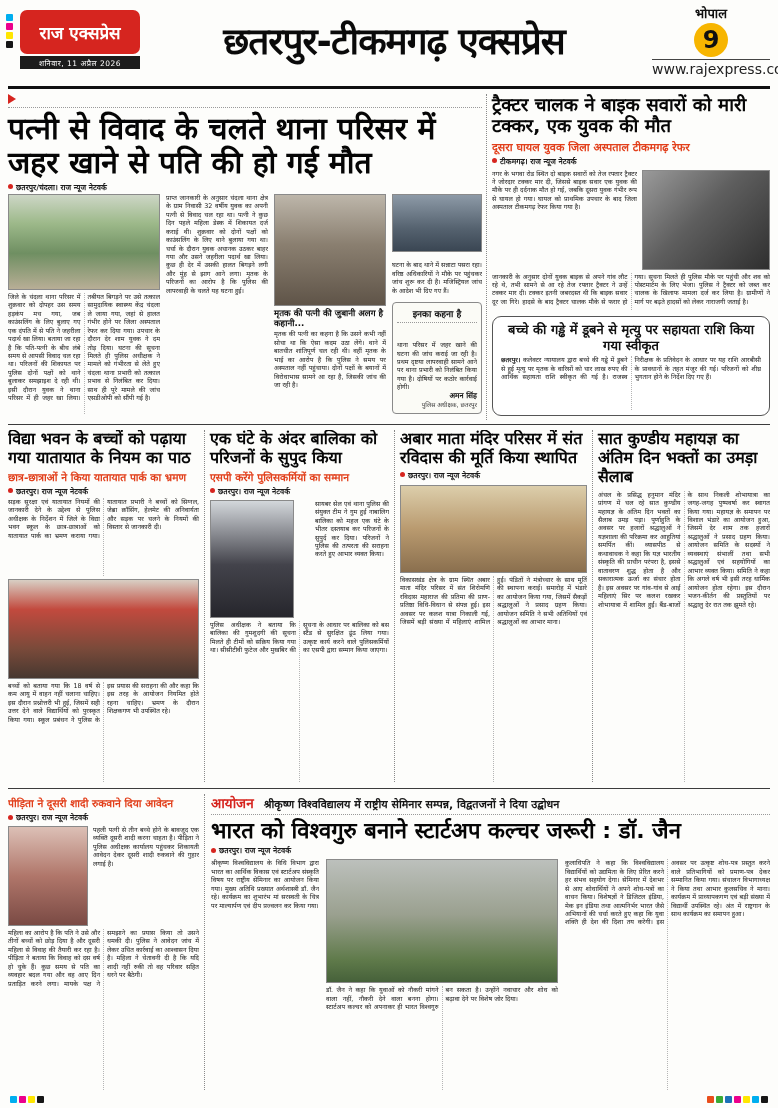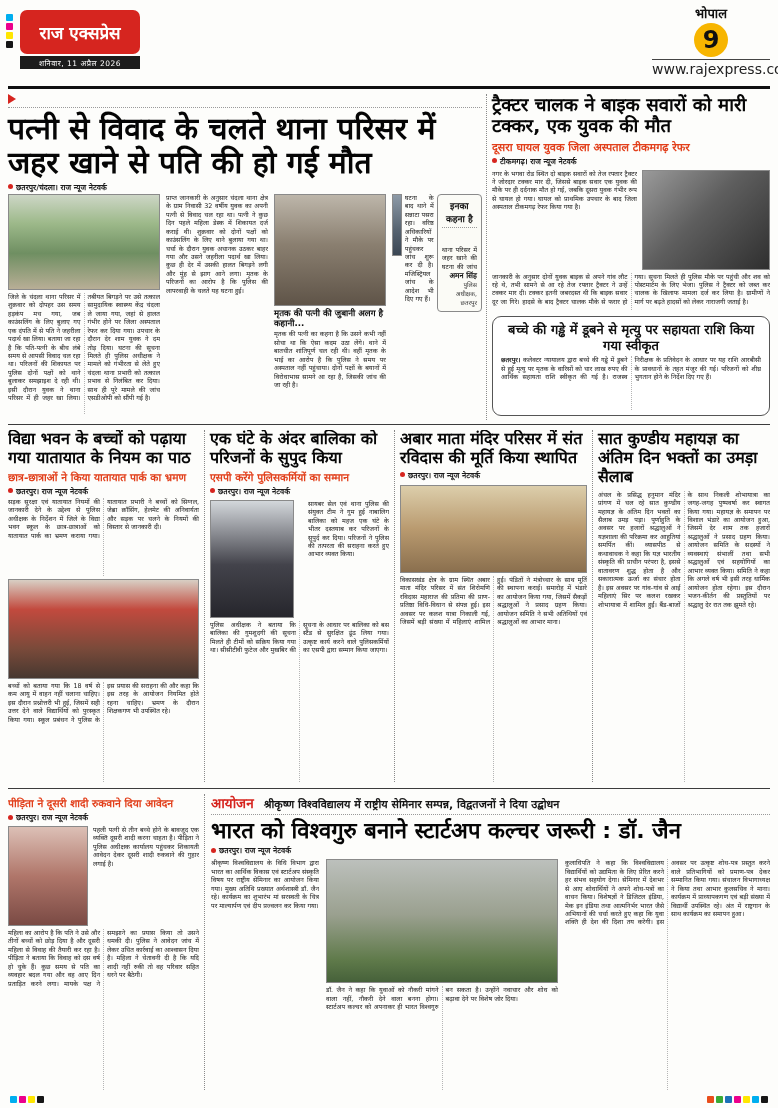--- a/index.html
+++ b/index.html
@@ -44,21 +44,21 @@
   .kicker-arrow { width:0; height:0; border-left:8px solid #d6251f; border-top:5px solid transparent; border-bottom:5px solid transparent; }
   .kicker-text { font-size:11.5px; font-weight:700; color:#15336b; }
   .lead-headline { margin-top:4px; font-size:30px; font-weight:800; line-height:1.13; color:#050505; }
   .lead-content { margin-top:2px; display:flex; gap:6px; height:220px; }
   .lcolA { width:152px; display:flex; flex-direction:column; gap:3px; }
   .ph-station { width:152px; height:96px; background:linear-gradient(180deg,#cdd6c6 0%,#9db98a 30%,#6f8f62 62%,#b8ae96 100%); }
   .lcolB { width:102px; }
   .lcolC { width:112px; display:flex; flex-direction:column; gap:2px; }
   .ph-door { width:112px; height:112px; background:linear-gradient(180deg,#bdb6aa 0%,#8a7f70 45%,#5f5448 100%); }
   .lead-subhead { font-size:8.6px; font-weight:800; color:#101010; line-height:1.2; }
-  .lcolD { flex:1; display:flex; flex-direction:row; gap:3px; }
+  .lcolD { flex:1; display:flex; flex-direction:column; gap:9px; }
   .ph-person { width:100%; height:62px; background:linear-gradient(180deg,#8d9aa7 0%,#55626f 60%,#3a4653 100%); }
   .quote-box { border:1px solid #8a8a8a; border-radius:4px; padding:4px; height:118px; display:flex; flex-direction:column; overflow:hidden; background:#fbfbf6; }
   .quote-title { text-align:center; font-size:9px; font-weight:800; border-bottom:1px dotted #999; padding-bottom:2px; margin-bottom:18px; }
   .quote-sign { margin-top:auto; text-align:right; }
   .quote-name { font-size:7.4px; font-weight:800; }
   .quote-role { font-size:6.2px; color:#333; }
   .vdiv { position:absolute; border-left:1px dotted #8a8a8a; }
   
   .tractor { position:absolute; left:492px; top:94px; width:278px; height:216px; display:flex; flex-direction:column; }
   .tractor-headline { font-size:18.5px; font-weight:800; line-height:1.15; color:#060606; }
@@ -74,21 +74,21 @@
   .dateline { font-weight:800; }
   .hdiv { position:absolute; left:8px; right:8px; border-top:1.5px solid #3c3c3c; }
   
   .mid { position:absolute; left:8px; top:430px; width:762px; height:352px; display:flex; }
   .mid-col { height:100%; display:flex; flex-direction:column; padding:0 5px; overflow:hidden; }
   .mid-col + .mid-col { border-left:1px dotted #8a8a8a; }
   .mc1 { width:196px; padding-left:0; } .mc2 { width:190px; } .mc3 { width:198px; } .mc4 { width:178px; padding-right:0; }
   .h-mid { font-size:16px; font-weight:800; line-height:1.18; color:#070707; }
   .sub-mid { font-size:10.5px; margin-top:2px; }
   .ph-traffic { width:100%; height:100px; margin:3px 0; background:linear-gradient(180deg,#d8cfc4 0%,#c24a3e 30%,#7a4a3a 70%,#473830 100%); }
-  .girl-row { display:flex; gap:14px; margin-top:2px; }
+  .girl-row { display:flex; gap:21px; margin-top:2px; }
   .ph-girl { width:84px; height:118px; flex:0 0 auto; background:linear-gradient(180deg,#d3d7db 0%,#43434b 55%,#26262c 100%); }
   .ph-crowd { width:100%; height:88px; margin:3px 0; background:linear-gradient(180deg,#dcceab 0%,#b99a6f 50%,#8a6f4e 100%); }
   
   .bottom { position:absolute; left:8px; top:794px; width:762px; height:296px; display:flex; }
   .bcol { height:100%; display:flex; flex-direction:column; overflow:hidden; }
   .b1 { width:196px; padding-right:5px; }
   .b2 { flex:1; border-left:1px dotted #8a8a8a; padding-left:6px; }
   .hus-row { display:flex; gap:5px; margin-top:2px; }
   .ph-woman { width:80px; height:100px; flex:0 0 auto; background:linear-gradient(180deg,#dcc0b6 0%,#b0766a 50%,#7a4a44 100%); }
   .sem-topline { display:flex; align-items:center; gap:10px; border-bottom:1px dotted #999; padding-bottom:2px; }
@@ -110,20 +110,21 @@
     <div class="reg rc-c"></div>
     <div class="reg rc-m"></div>
     <div class="reg rc-y"></div>
     <div class="reg rc-k"></div>
   </div>
 
   <div class="logo-box">
     <div class="logo-red">राज एक्सप्रेस</div>
     <div class="logo-date">शनिवार, 11 अप्रैल 2026</div>
   </div>
+  <div class="masthead">छतरपुर-टीकमगढ़ एक्सप्रेस</div>
   <div class="header-right">
     <div class="city">भोपाल</div>
     <div class="pageno-circle">
       <span class="pageno">9</span>
     </div>
     <div class="website">www.rajexpress.com</div>
   </div>
   <div class="header-rule"></div>
 
   <div class="lead">

